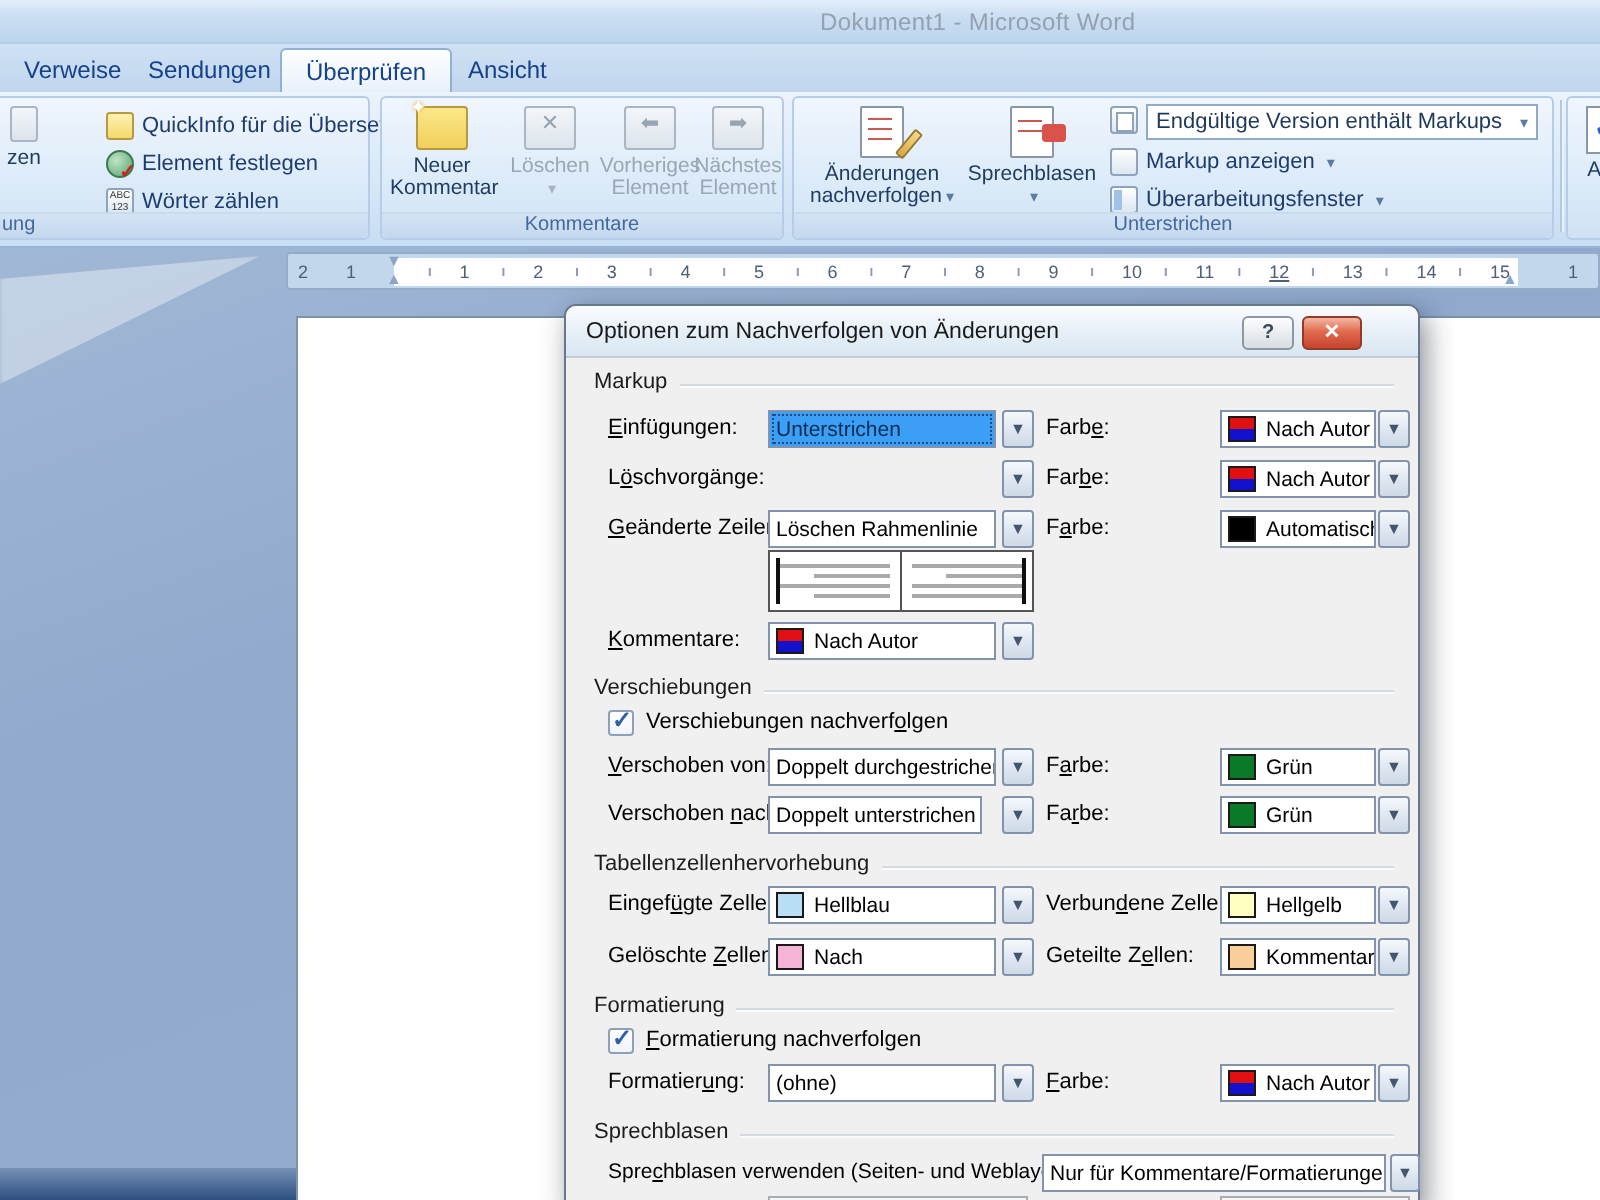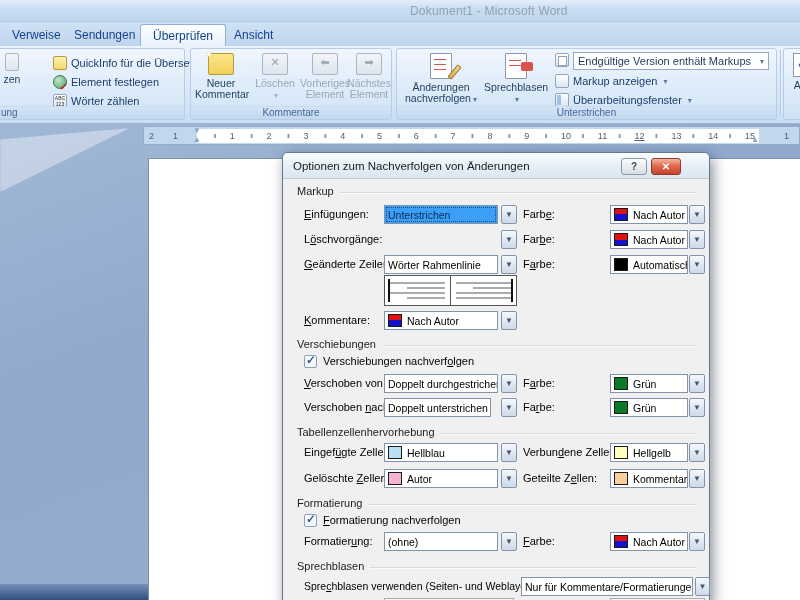--- a/index.html
+++ b/index.html
@@ -312,21 +312,21 @@
       <span class="dlabel" style="left:240px">Far<u>b</u>e:</span>
       <span class="field" style="left:327px;width:78px">
         <span class="swatch sw-nach_autor"></span>
         <span>Nach Autor</span>
       </span>
       <span class="cbtn" style="left:406px">▼</span>
     </div>
 
     <div class="drow" style="top:102px">
       <span class="dlabel" style="left:21px"><u>G</u>eänderte Zeilen:</span>
-      <span class="field" style="left:101px;width:114px">Wörter Rahmenlinie</span>
+      <span class="field" style="left:101px;width:114px">Löschen Rahmenlinie</span>
       <span class="cbtn" style="left:218px">▼</span>
       <span class="dlabel" style="left:240px">F<u>a</u>rbe:</span>
       <span class="field" style="left:327px;width:78px">
         <span class="swatch sw-automatisch"></span>
         <span>Automatisch</span>
       </span>
       <span class="cbtn" style="left:406px">▼</span>
     </div>
 
     <div class="preview" style="top:122px">
@@ -405,21 +405,21 @@
         <span class="swatch sw-hellgelb"></span>
         <span>Hellgelb</span>
       </span>
       <span class="cbtn" style="left:406px">▼</span>
     </div>
 
     <div class="drow" style="top:316px">
       <span class="dlabel" style="left:21px">Gelöschte <u>Z</u>ellen:</span>
       <span class="field" style="left:101px;width:114px">
         <span class="swatch sw-rosa"></span>
-        <span>Autor</span>
+        <span>Nach</span>
       </span>
       <span class="cbtn" style="left:218px">▼</span>
       <span class="dlabel" style="left:240px">Geteilte Z<u>e</u>llen:</span>
       <span class="field" style="left:327px;width:78px">
         <span class="swatch sw-hellorange"></span>
         <span>Kommentare</span>
       </span>
       <span class="cbtn" style="left:406px">▼</span>
     </div>
 

